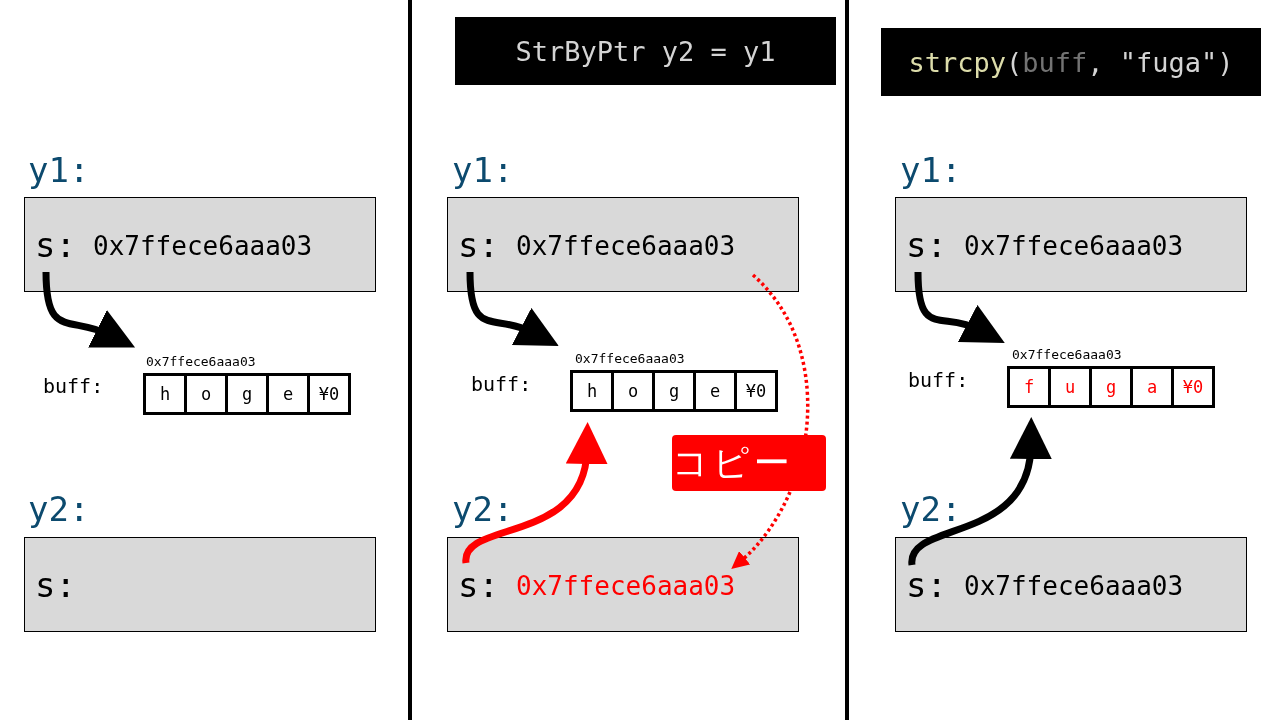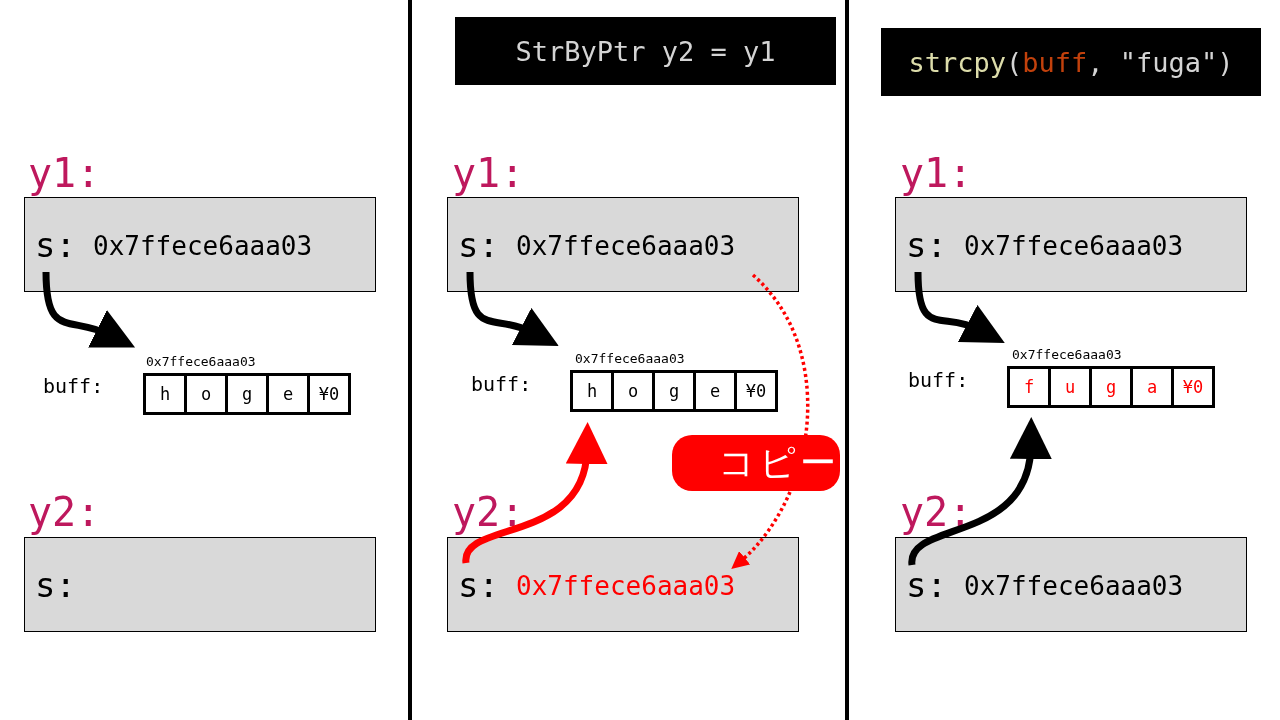--- a/index.html
+++ b/index.html
@@ -1,28 +1,28 @@
 <!DOCTYPE html>
 <html><head>
 <meta charset="utf-8">
 <style>
   html,body{margin:0;padding:0;}
   body{width:1280px;height:720px;position:relative;background:#ffffff;overflow:hidden;font-family:"DejaVu Sans Mono","Liberation Mono",monospace;}
   .divider{position:absolute;top:0;width:4px;height:720px;background:#000;}
   .code-banner{position:absolute;top:17px;height:68px;background:#000;color:#d4d4d4;font-size:27px;display:flex;align-items:center;justify-content:center;white-space:pre;}
-  .var-label{position:absolute;font-size:40px;color:#be185d;line-height:1;}
+  .var-label{position:absolute;font-size:34px;color:#0c4a6e;line-height:1;}
   .var-box{position:absolute;width:352px;height:95px;background:#d9d9d9;border:1.5px solid #000;box-sizing:border-box;}
   .s-label{position:absolute;left:10px;top:30px;font-size:34px;line-height:1;}
   .s-val{position:absolute;left:68px;top:35px;font-size:26px;line-height:1;}
   .addr{position:absolute;font-size:13px;line-height:1;}
   .buff-label{position:absolute;font-size:20px;line-height:1;}
   .cells{position:absolute;display:flex;border:3px solid #000;background:#fff;height:36px;}
   .cell{width:38px;height:36px;display:flex;align-items:center;justify-content:center;font-size:17px;border-left:3px solid #000;}
   .cell:first-child{border-left:none;}
-  .copy-badge{position:absolute;left:672px;top:435px;width:168px;height:56px;background:#ff0000;border-radius:20px;color:#fff;font-size:36px;display:flex;align-items:center;justify-content:flex-end;font-family:"DejaVu Sans",sans-serif;letter-spacing:4px;}
+  .copy-badge{position:absolute;left:672px;top:435px;width:154px;height:56px;background:#ff0000;border-radius:4px;color:#fff;font-size:36px;display:flex;align-items:center;justify-content:flex-start;font-family:"DejaVu Sans",sans-serif;letter-spacing:4px;}
   svg.overlay{position:absolute;left:0;top:0;width:1280px;height:720px;pointer-events:none;}
 </style>
 </head>
 <body>
 
 <div class="divider" style="left:408px;"></div>
 <div class="divider" style="left:845px;"></div>
 
 <div class="var-label" style="left:28px;top:153px;">y1:</div>
 <div class="var-box" style="left:24px;top:197px;">
@@ -64,21 +64,21 @@
 <div class="var-label" style="left:452px;top:492px;">y2:</div>
 <div class="var-box" style="left:447px;top:537px;">
   <span class="s-label">s:</span>
   <span class="s-val" style="color:#ff0000;">0x7ffece6aaa03</span>
 </div>
 <div class="copy-badge">
   <span>コピー</span>
 </div>
 
 <div class="code-banner" style="left:881px;width:380px;margin-top:11px;">
-  <span style="color:#dcdcaa;">strcpy</span><span style="color:#d4d4d4;">(</span><span style="color:#c2410c;">buff</span><span style="color:#d4d4d4;">, "fuga")</span>
+  <span style="color:#dcdcaa;">strcpy</span><span style="color:#d4d4d4;">(</span><span style="color:#737373;">buff</span><span style="color:#d4d4d4;">, "fuga")</span>
 </div>
 <div class="var-label" style="left:900px;top:153px;">y1:</div>
 <div class="var-box" style="left:895px;top:197px;">
   <span class="s-label">s:</span>
   <span class="s-val">0x7ffece6aaa03</span>
 </div>
 <div class="addr" style="left:1012px;top:348px;">0x7ffece6aaa03</div>
 <div class="buff-label" style="left:908px;top:370px;">buff:</div>
 <div class="cells" style="left:1007px;top:366px;color:#ff0000;">
   <div class="cell">f</div>

